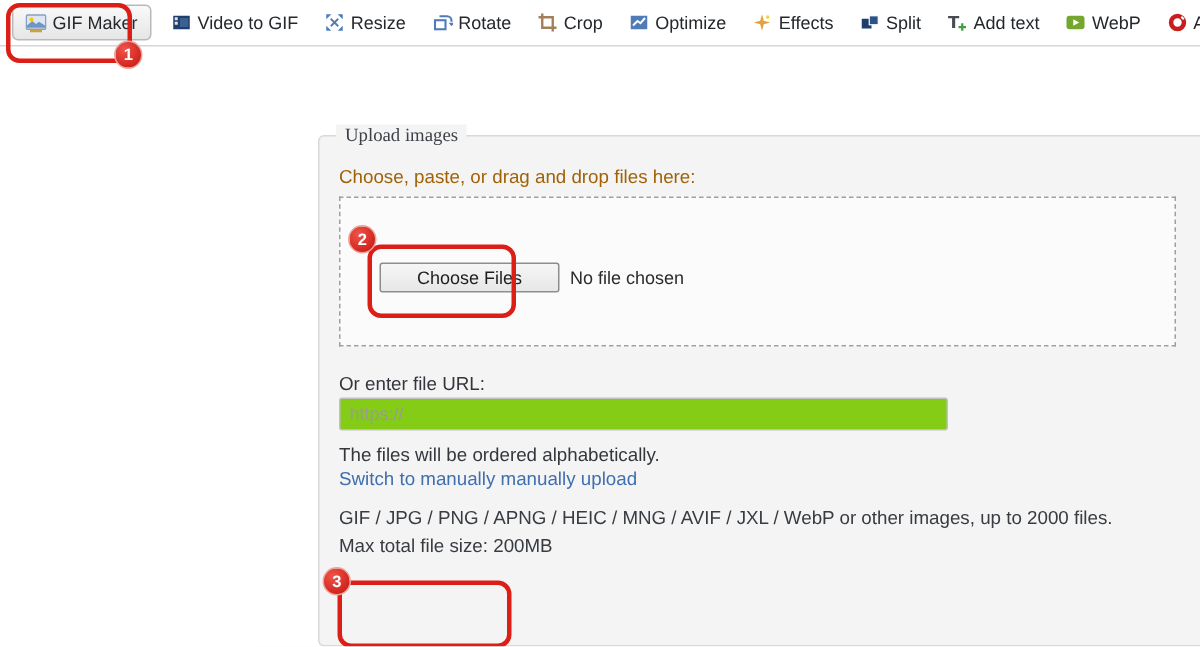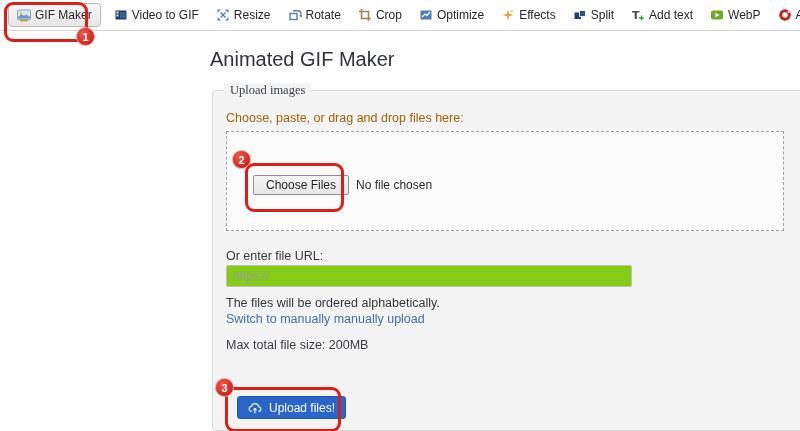--- a/index.html
+++ b/index.html
@@ -22,21 +22,21 @@
   .panel{position:absolute;left:212px;top:90px;width:600px;height:341px;background:#f4f4f5;
          border:1px solid #d9d9d9;border-radius:4px;box-sizing:border-box;}
   .legend{position:absolute;left:224px;top:83px;background:#f4f4f5;padding:0 6px;font-size:12.5px;
           color:#3c4248;z-index:2;font-family:Liberation Serif, serif;}
   .drop-hint{position:absolute;left:226px;top:111px;font-size:12.5px;color:#a16207;z-index:2;}
   .dropzone{position:absolute;left:226px;top:131px;width:558px;height:100px;border:1px dashed #9f9f9f;
             background:#fbfbfc;box-sizing:border-box;z-index:1;}
   .choose-row{position:absolute;left:26px;top:43px;display:flex;align-items:center;gap:7px;}
   .choose-btn{font-family:"Liberation Sans",sans-serif;font-size:12px;color:#1f1f1f;
               background:linear-gradient(#f6f6f6,#e7e7e7);border:1px solid #8d8d8d;border-radius:2px;
-              padding:2px 12px;cursor:pointer;}
+              padding:2px 24px;cursor:pointer;}
   .no-file{font-size:12px;color:#2b2b2b;}
 
   .url-label{position:absolute;left:226px;top:249px;font-size:12.5px;color:#33373c;}
   .url-input{position:absolute;left:226px;top:265px;width:392px;height:20px;border:1px solid #c0c0c0;
              border-radius:2px;font-family:"Liberation Sans",sans-serif;font-size:12px;padding:0 6px;
              color:#333;background:#84cc16;box-sizing:content-box;}
   .url-input::placeholder{color:#9a9a9a;}
 
   .order-note{position:absolute;left:226px;top:296px;font-size:12.5px;color:#33373c;}
   .order-link{position:absolute;left:226px;top:312px;font-size:12.5px;color:var(--link_blue,#3f6fae);cursor:pointer;}
@@ -175,53 +175,44 @@
         <svg viewBox="0 0 14 14">
             <circle cx="7" cy="7" r="4.3" fill="none" stroke="#c81e1e" stroke-width="3"></circle>
             <path d="M9.6 3.2 l1.6 1.6" stroke="#fff" stroke-width="1.4"></path>
           </svg>
       </span>
       <span>APNG</span>
     </div>
 
   </div>
 
-  <div class="h1">Animated GIF Maker</div>
 
   <div class="panel"></div>
   <div class="legend">Upload images</div>
 
   <div class="drop-hint">Choose, paste, or drag and drop files here:</div>
 
   <div class="dropzone">
     <div class="choose-row">
       <button class="choose-btn">Choose Files</button>
       <span class="no-file">No file chosen</span>
     </div>
   </div>
 
   <div class="url-label">Or enter file URL:</div>
   <input class="url-input" type="text" placeholder="https://" style="">
 
   <div class="order-note">The files will be ordered alphabetically.</div>
   <div class="order-link">Switch to manually manually upload</div>
 
   <div class="formats">
+    <div>GIF / JPG / PNG / APNG / HEIC / MNG / AVIF / JXL / WebP or other images, up to 2000 files.</div>
     <div>Max total file size: 200MB</div>
   </div>
 
-  <button class="upload-btn">
-    <span class="ticon" style="width:15px;height:13px;">
-      <svg width="15" height="13" viewBox="0 0 15 13">
-          <path d="M4.2 10.2 C2.5 10.2 1.2 9 1.2 7.5 C1.2 6.1 2.3 5 3.7 4.9 C4.1 3.1 5.6 1.8 7.5 1.8 C9.5 1.8 11.1 3.3 11.2 5.2 C12.6 5.3 13.8 6.3 13.8 7.7 C13.8 9.1 12.7 10.2 11.2 10.2" stroke="#fff" fill="none" stroke-width="1.1"></path>
-          <path d="M7.5 12 V6.9 M7.5 6.9 L5.7 8.7 M7.5 6.9 L9.3 8.7" stroke="#fff" stroke-width="1.1" fill="none"></path>
-        </svg>
-    </span>
-    <span>Upload files!</span>
-  </button>
 
   <div class="hl" id="hl1"></div>
   <div class="hl" id="hl2"></div>
   <div class="hl" id="hl3"></div>
   <div class="badge" id="bd1">1</div>
   <div class="badge" id="bd2">2</div>
   <div class="badge" id="bd3">3</div>
 
 </div>
 

